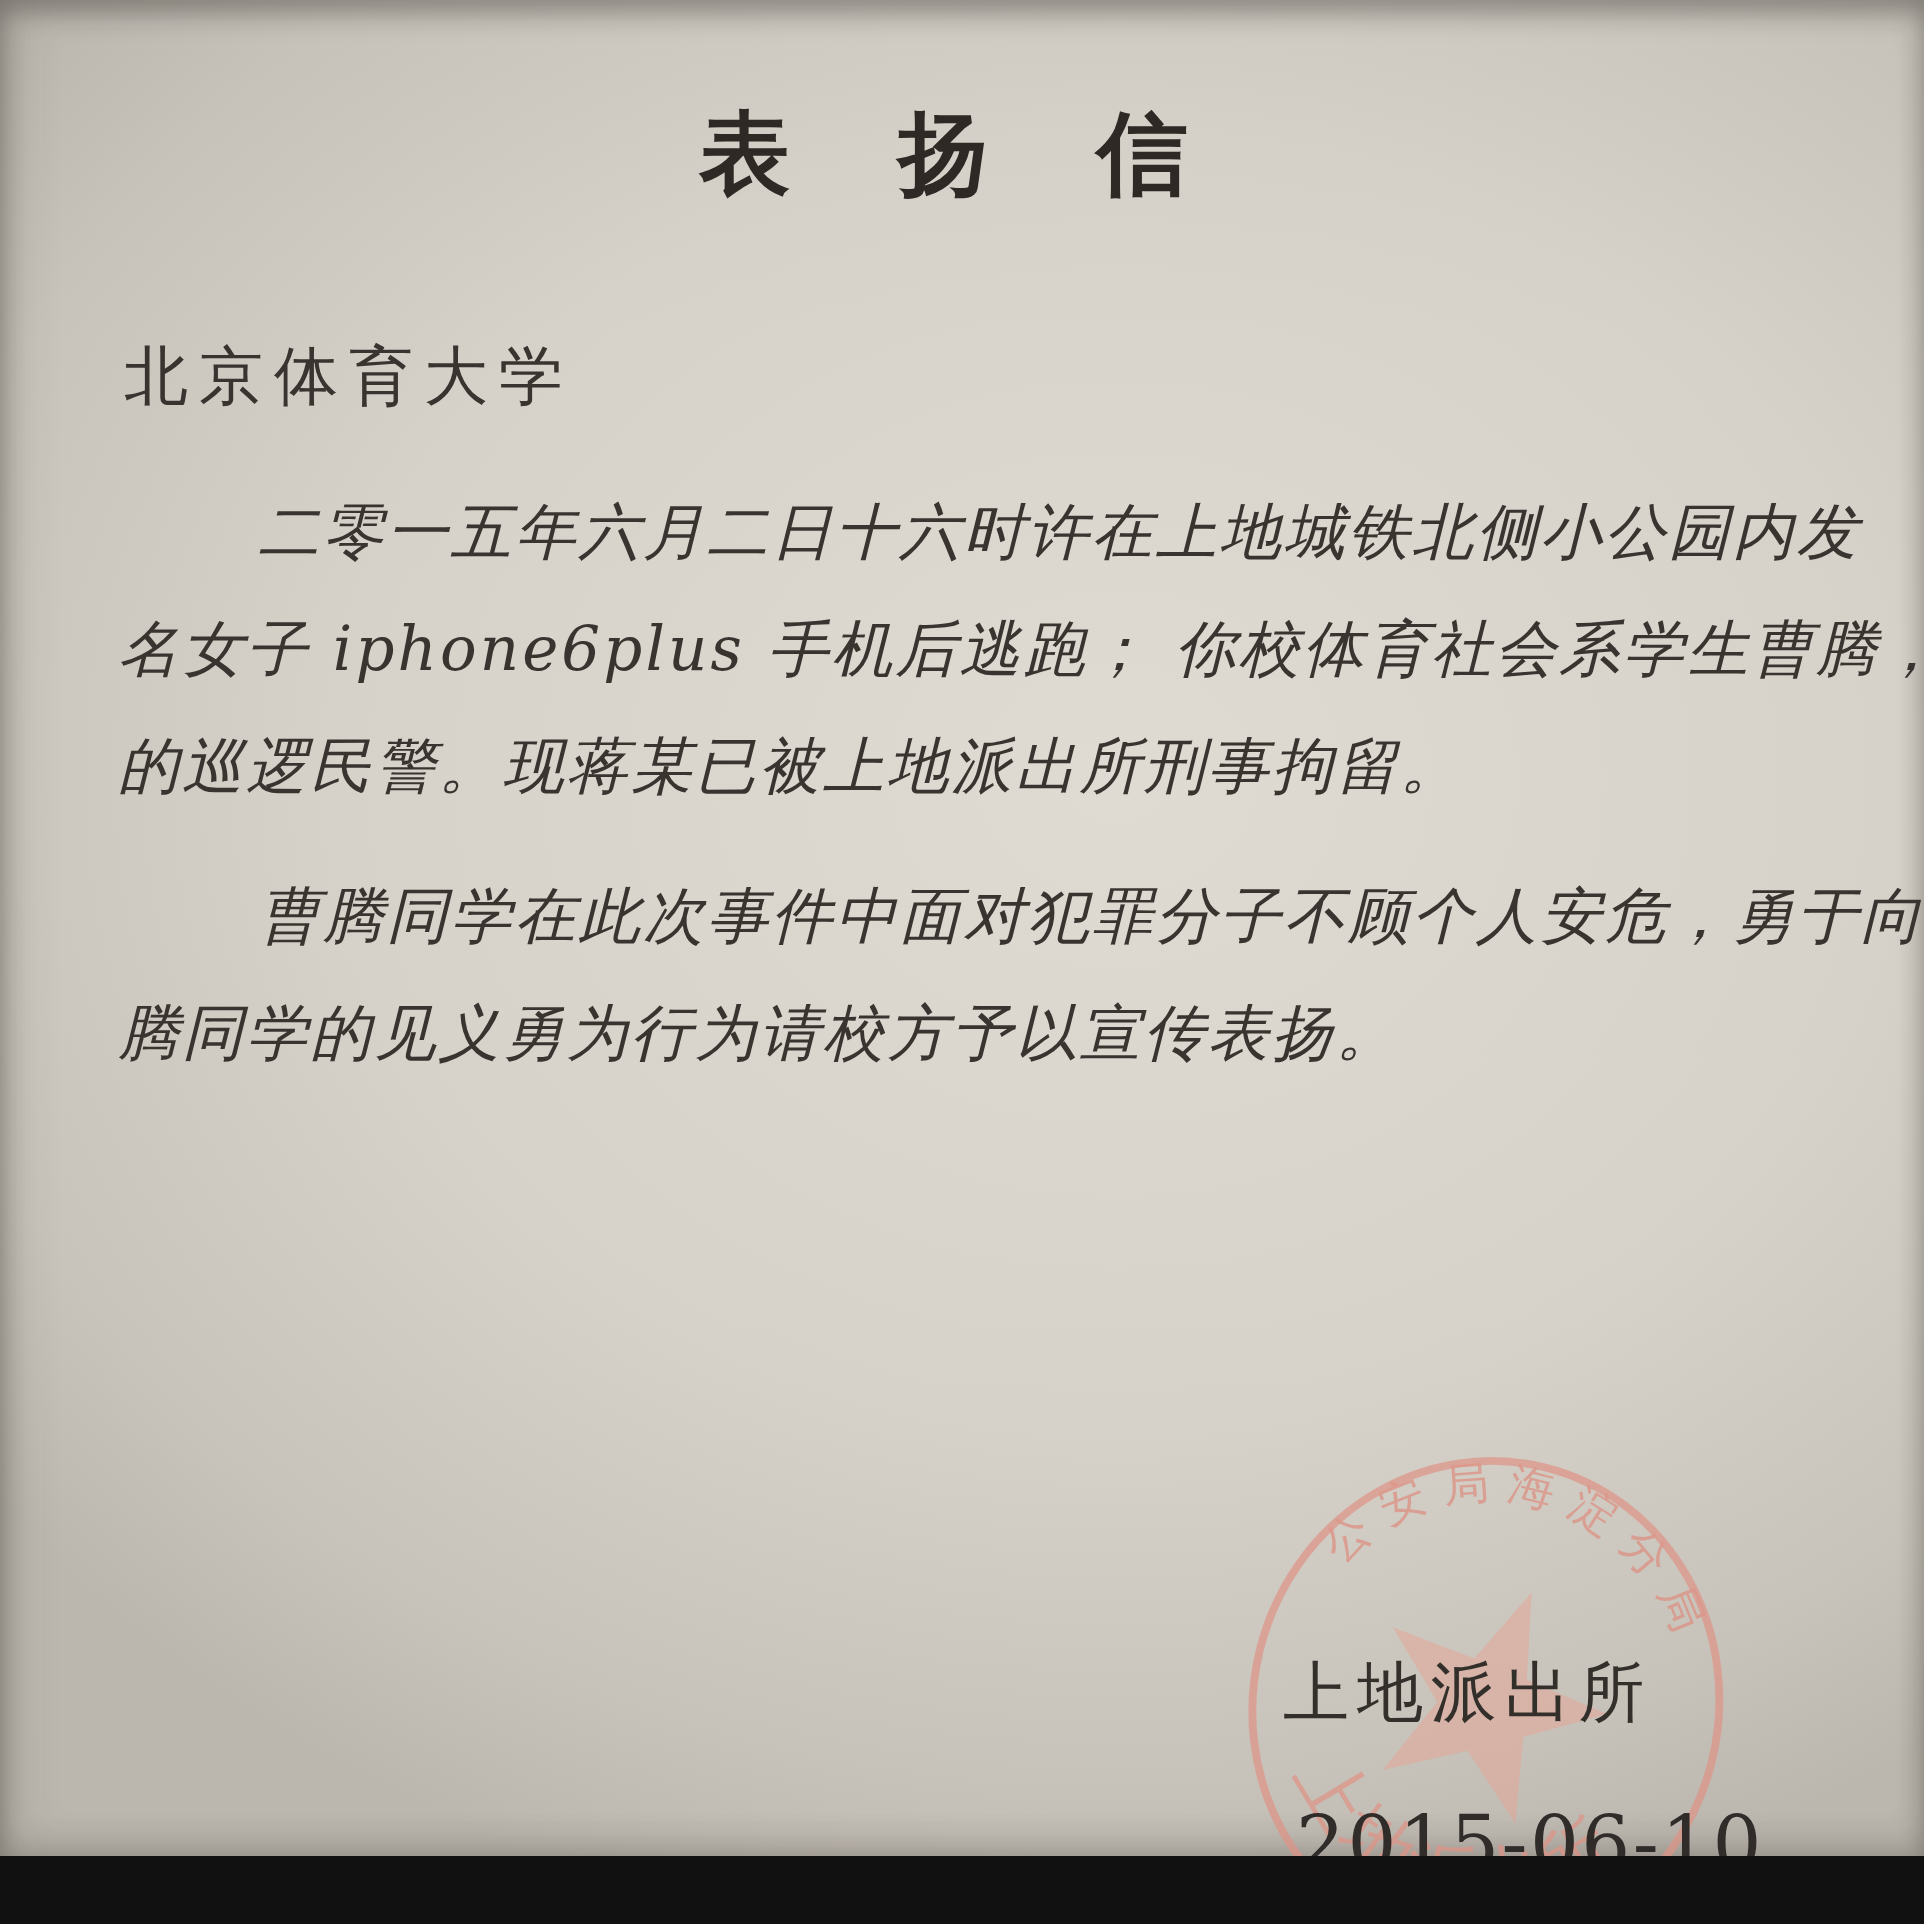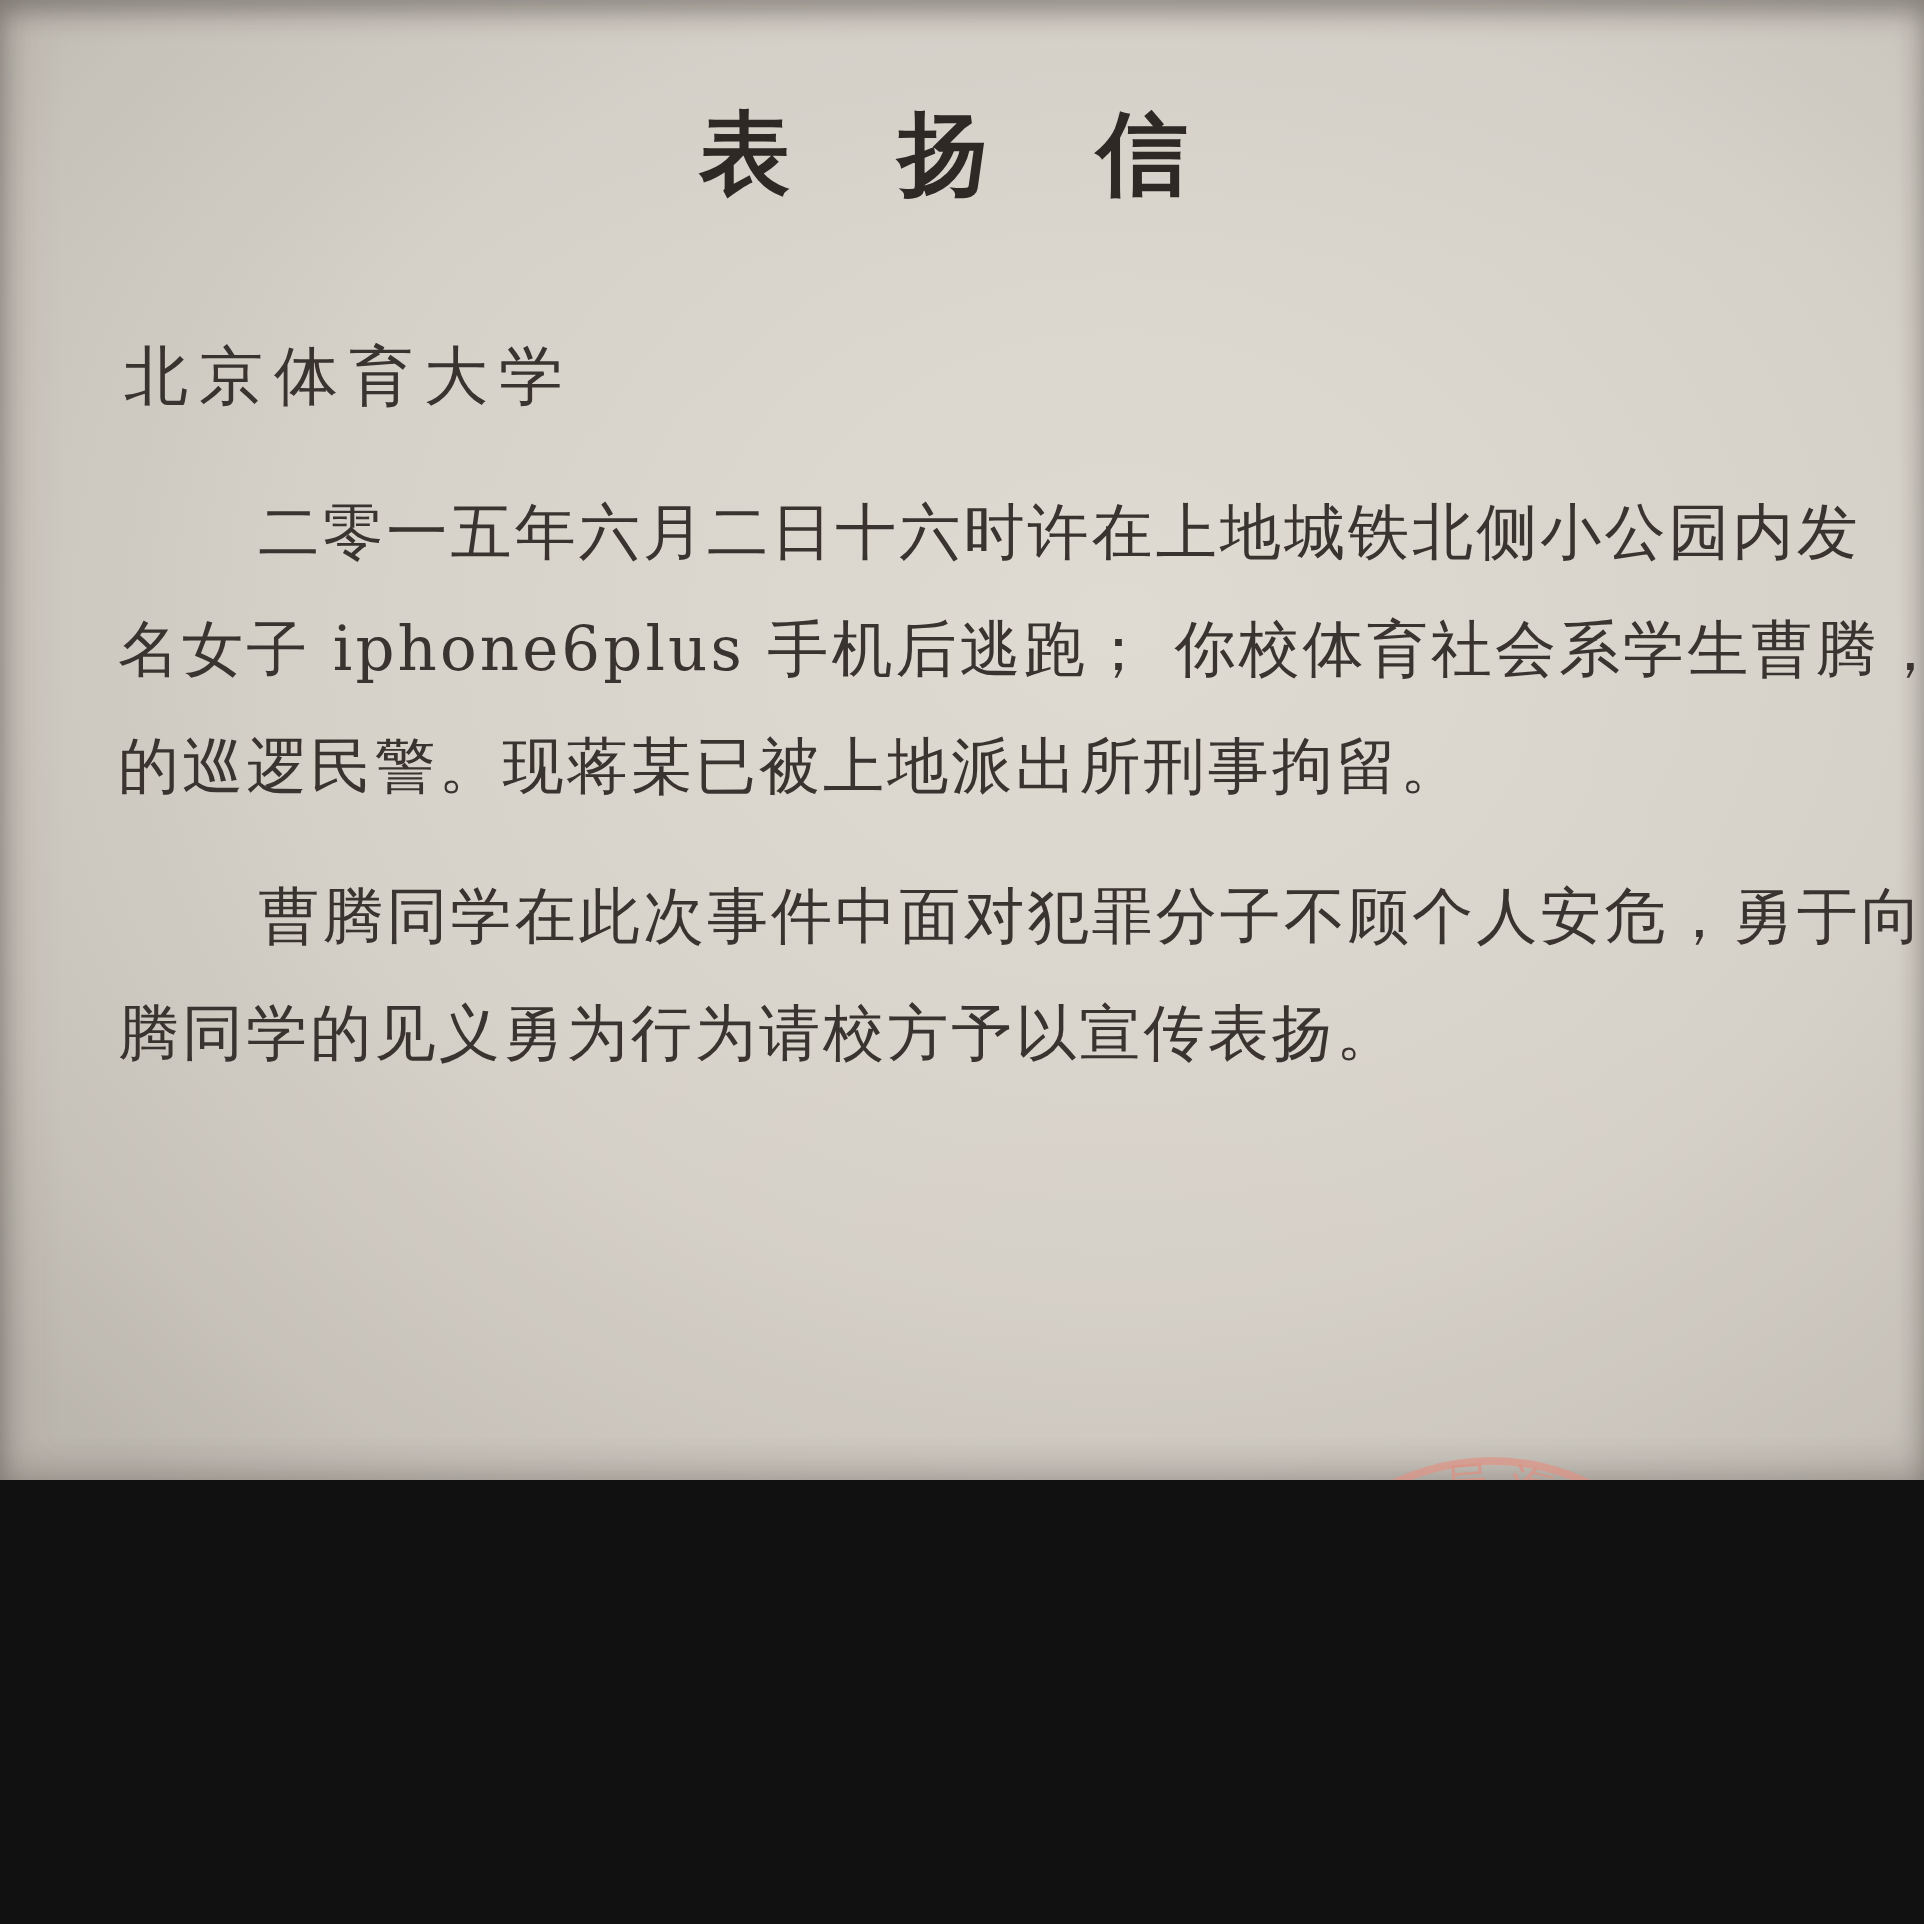--- a/index.html
+++ b/index.html
@@ -3,21 +3,21 @@
 <meta charset="utf-8">
 <style>
   html, body {
     margin: 0;
     padding: 0;
     background: #111;
   }
   .photo {
     position: relative;
     width: 1925px;
-    height: 1480px;
+    height: 1856px;
     overflow: hidden;
     background:
       radial-gradient(ellipse 1415px 1179px at 58% 42%,
         rgba(224,219,211,0.9) 0%,
         rgba(214,209,201,0.85) 55%,
         rgba(198,193,185,0.9) 85%,
         rgba(186,181,173,0.95) 100%),
       linear-gradient(180deg, #c7c2bb 0%, #d6d1c9 18%, #d8d3cb 70%, #cfc9c1 100%);
     font-family: "DejaVu Serif", "Liberation Serif", serif;
     color: #3a3430;
@@ -42,21 +42,21 @@
   .addressee {
     margin-top: 117px;
     padding-left: 124px;
     font-size: 64px;
     letter-spacing: 11px;
   }
   .body-text {
     margin-top: 53px;
     padding: 0 79px 0 118px;
   }
-  .para { margin: 0; }
+  .para { margin: 0; font-style: italic; }
   .para + .para { margin-top: 33px; }
   .para .line {
     line-height: 117px;
     font-size: 61px;
     letter-spacing: 3.1px;
     white-space: nowrap;
   }
   .para .line:first-child { text-indent: 2.3em; }
   .signature {
     position: absolute;

